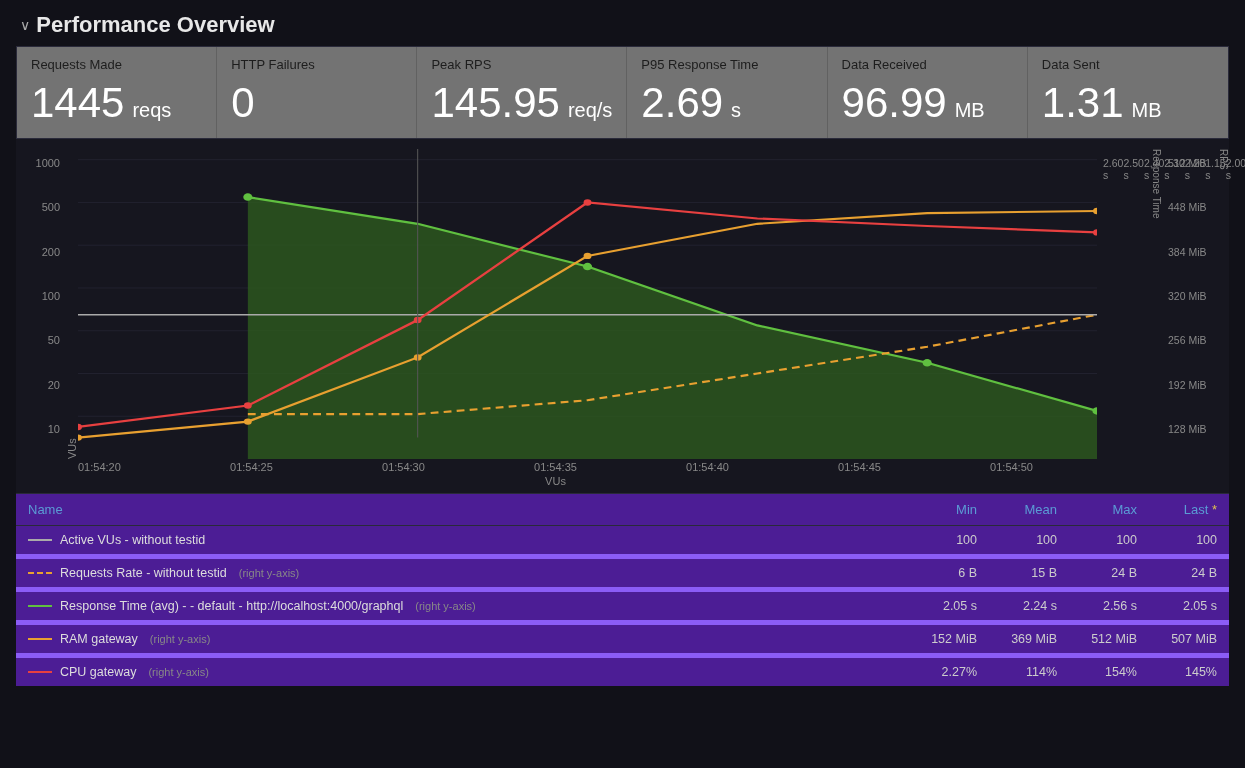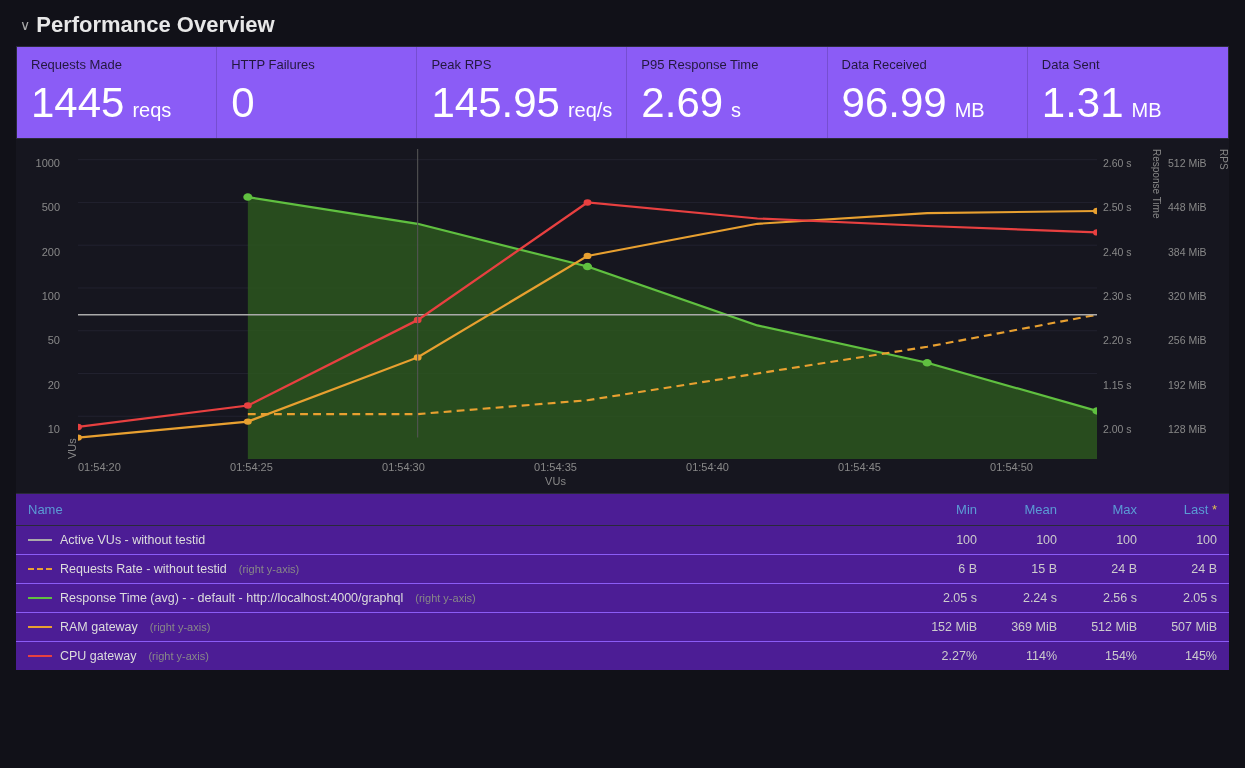--- a/index.html
+++ b/index.html
@@ -27,21 +27,21 @@
       font-weight: 600;
     }
     .metrics-row {
       display: grid;
       grid-template-columns: repeat(6, 1fr);
       gap: 0;
       margin: 0 16px 0 16px;
       border: 1px solid #2a2a3a;
     }
     .metric-card {
-      background: #8b5cf6;
+      background: #737373;
       padding: 10px 14px 14px;
       border-right: 1px solid rgba(0,0,0,0.15);
     }
     .metric-card:last-child { border-right: none; }
     .metric-label {
       font-size: 13px;
       color: rgba(0,0,0,0.75);
       font-weight: 500;
       margin-bottom: 10px;
     }
@@ -77,21 +77,21 @@
     }
     .legend-header .col-right {
       text-align: right;
     }
     .legend-row {
       display: grid;
       grid-template-columns: 1fr 80px 80px 80px 80px;
       padding: 7px 12px;
       font-size: 12.5px;
       color: #ccc;
-      border-bottom: 1px solid #8b5cf6;
+      border-bottom: 5px solid #8b5cf6;
       align-items: center;
     }
     .legend-row:last-child { border-bottom: none; }
     .legend-name {
       display: flex;
       align-items: center;
       gap: 8px;
     }
     .col-right { text-align: right; }
     .legend-name-text { color: #ddd; }
@@ -209,21 +209,21 @@
         <circle cx="0" cy="260" r="3" fill="#e84040"></circle>
         <circle cx="130" cy="240" r="3" fill="#e84040"></circle>
         <circle cx="260" cy="160" r="3" fill="#e84040"></circle>
         <circle cx="390" cy="50" r="3" fill="#e84040"></circle>
         <circle cx="780" cy="78" r="3" fill="#e84040"></circle>
 
         <line x1="260" y1="0" x2="260" y2="270" stroke="#555" stroke-width="0.8"></line>
       </svg>
     </div>
 
-    <div style="width:54px; display:flex; flex-direction:column; justify-content:space-between; align-items:flex-start; padding:8px 0 24px 6px; font-size:10.5px; color:#888;">
+    <div style="width:54px; display:flex; flex-direction:row; justify-content:space-between; align-items:flex-start; padding:8px 0 24px 6px; font-size:10.5px; color:#888;">
       <span>2.60 s</span>
       <span>2.50 s</span>
       <span>2.40 s</span>
       <span>2.30 s</span>
       <span>2.20 s</span>
       <span>1.15 s</span>
       <span>2.00 s</span>
     </div>
 
     <div style="writing-mode:vertical-rl; font-size:10px; color:#888; display:flex; align-items:center; padding-bottom:20px;">Response Time</div>

